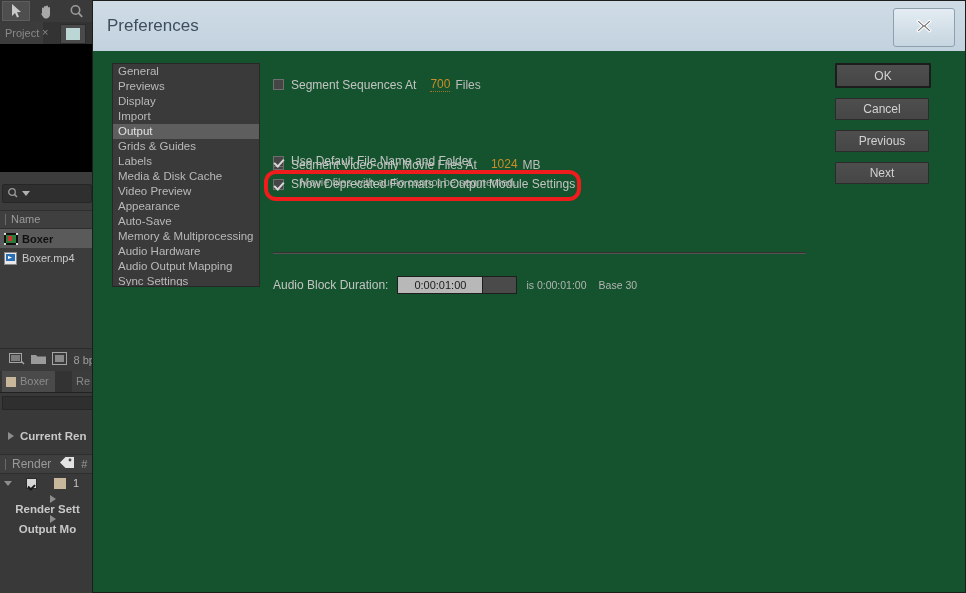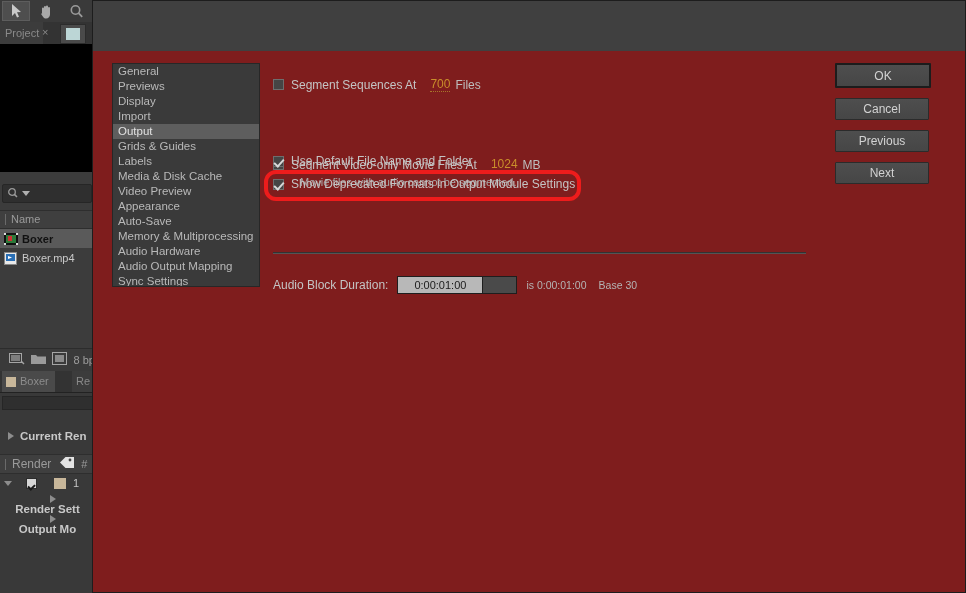--- a/index.html
+++ b/index.html
@@ -77,21 +77,21 @@
 
   
   #dialog{position:absolute;left:92px;top:0;width:874px;height:593px;
           background:#404040;border:1px solid #1d1d1d;box-sizing:border-box;}
   #dlg-titlebar{position:absolute;left:0;top:0;right:0;height:50px;
           background:linear-gradient(#cfdce6,#c2d2de);border-bottom:1px solid #8f9ba5;}
   #dlg-title{position:absolute;left:14px;top:15px;font-size:17px;color:#3d4f5e;}
   #dlg-close{position:absolute;right:10px;top:7px;width:60px;height:37px;
           background:linear-gradient(#e4ecf2,#c6d5e0);border:1px solid #8fa0ad;border-radius:3px;
           display:flex;align-items:center;justify-content:center;cursor:pointer;}
-  #dlg-body{position:absolute;left:0;top:50px;right:0;bottom:0;background:#7f1d1d;}
+  #dlg-body{position:absolute;left:0;top:50px;right:0;bottom:0;background:#14532d;}
 
   
   #pref-list{position:absolute;left:19px;top:12px;width:146px;height:222px;
              background:#3a3a3a;border:1px solid #272727;overflow:hidden;}
   .pref-item{height:15px;line-height:15px;padding-left:5px;font-size:11.5px;color:#b9b9b9;white-space:nowrap;cursor:default;}
   .pref-item.selected{background:#5e5e5e;color:#e2e2e2;}
 
   
   #pane{position:absolute;left:180px;top:0;right:0;bottom:0;}
   .opt-row{position:absolute;display:flex;align-items:center;white-space:nowrap;}
@@ -277,20 +277,30 @@
     <div class="rpanel" style="top:218px;height:12px;background:#2b2b2b;"></div>
     <div class="rdiv" style="top:232px;"></div>
     <div class="rpanel" style="top:262px;height:16px;background:#5b5b5b;"></div>
     <div class="rdiv" style="top:290px;"></div>
     <div id="rend-lbl">Rend</div>
   </div>
 </div>
 
 <div id="dialog">
 
+  <div id="dlg-titlebar">
+    <div id="dlg-title">Preferences</div>
+    <div id="dlg-close">
+      <span>
+        <svg width="20" height="20" viewBox="0 0 20 20">
+          <path d="M4.5 4 L10 9 L15.5 4 L17 5.5 L12 10 L17 14.5 L15.5 16 L10 11 L4.5 16 L3 14.5 L8 10 L3 5.5 Z" fill="#5c5c5c" stroke="#fbfbfb" stroke-width="1.1" stroke-linejoin="round"></path>
+        </svg>
+      </span>
+    </div>
+  </div>
 
   <div id="dlg-body">
 
     <div id="pref-list">
       <div class="pref-item">General</div>
       <div class="pref-item">Previews</div>
       <div class="pref-item">Display</div>
       <div class="pref-item">Import</div>
       <div class="pref-item selected">Output</div>
       <div class="pref-item">Grids &amp; Guides</div>

